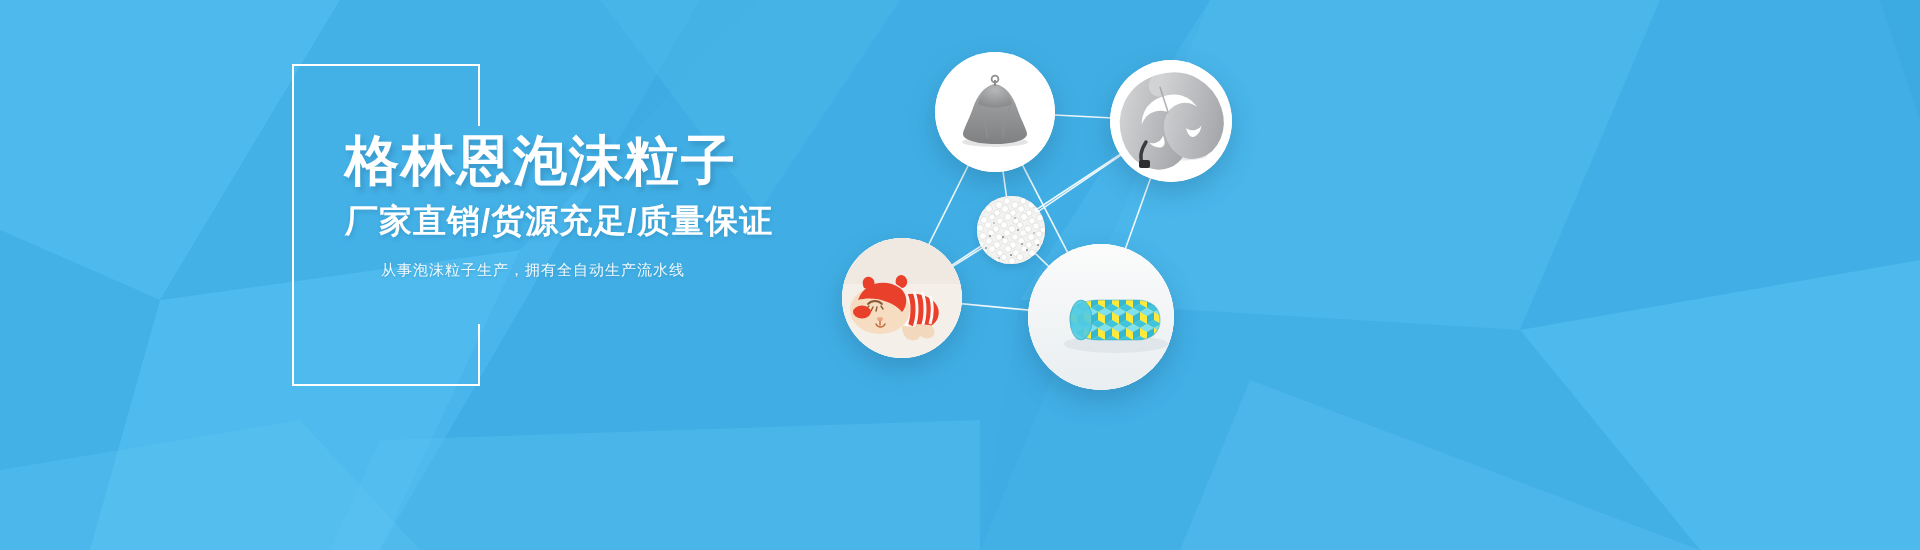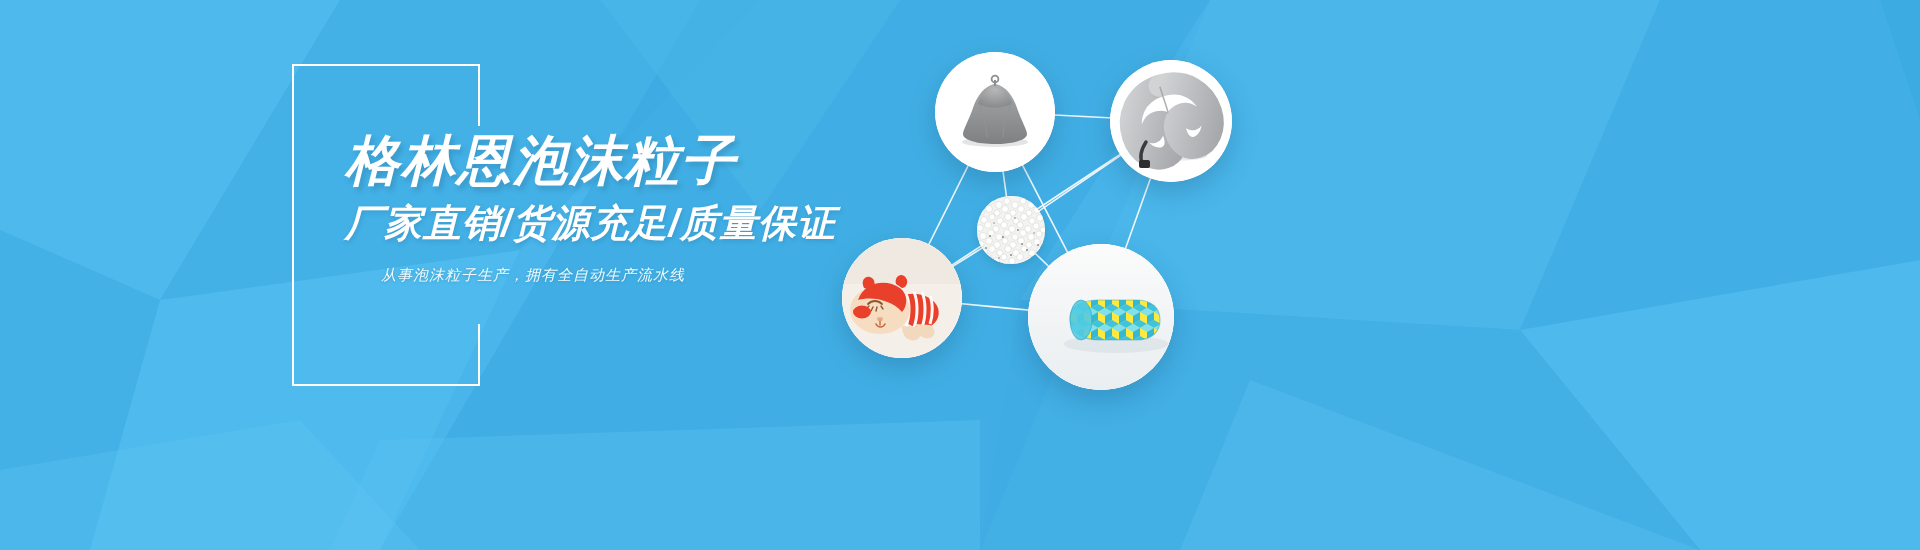--- a/index.html
+++ b/index.html
@@ -4,21 +4,20 @@
 <style>
   html,body{margin:0;padding:0;}
   body{
     width:1920px;height:550px;overflow:hidden;
     font-family:"Liberation Sans","DejaVu Sans",sans-serif;
     background:#3fb0e4;
   }
   #banner{
     position:relative;width:1920px;height:550px;overflow:hidden;
     background:#c2410c;
-    font-style:italic;
   }
   
   .poly-layer{position:absolute;inset:0;width:100%;height:100%;}
   
   #frame{
     position:absolute;left:292px;top:64px;width:188px;height:322px;
     pointer-events:none;
   }
   #frame .edge{position:absolute;background:#ffffff;}
   #frame .e-top   {left:0;top:0;width:188px;height:2px;}
@@ -32,21 +31,21 @@
     position:absolute;left:345px;top:132px;width:700px;
     color:#ffffff;
   }
   #title{
     font-size:54px;line-height:1.06;font-weight:bold;letter-spacing:2px;
     text-shadow:3px 4px 5px rgba(40,110,150,.35);
     white-space:nowrap;
   }
   #subtitle{
     margin-top:14px;
-    font-size:38px;line-height:1.1;font-weight:bold;letter-spacing:1px;
+    font-size:33px;line-height:1.1;font-weight:bold;letter-spacing:1px;
     text-shadow:1px 2px 4px rgba(40,110,150,.3);
     white-space:nowrap;
   }
   #desc{
     margin-top:20px;
     font-size:15px;line-height:1.3;letter-spacing:1px;
     color:#f2fbff;
     text-shadow:0 1px 3px rgba(40,110,150,.3);
     white-space:nowrap;
     margin-left:36px;

